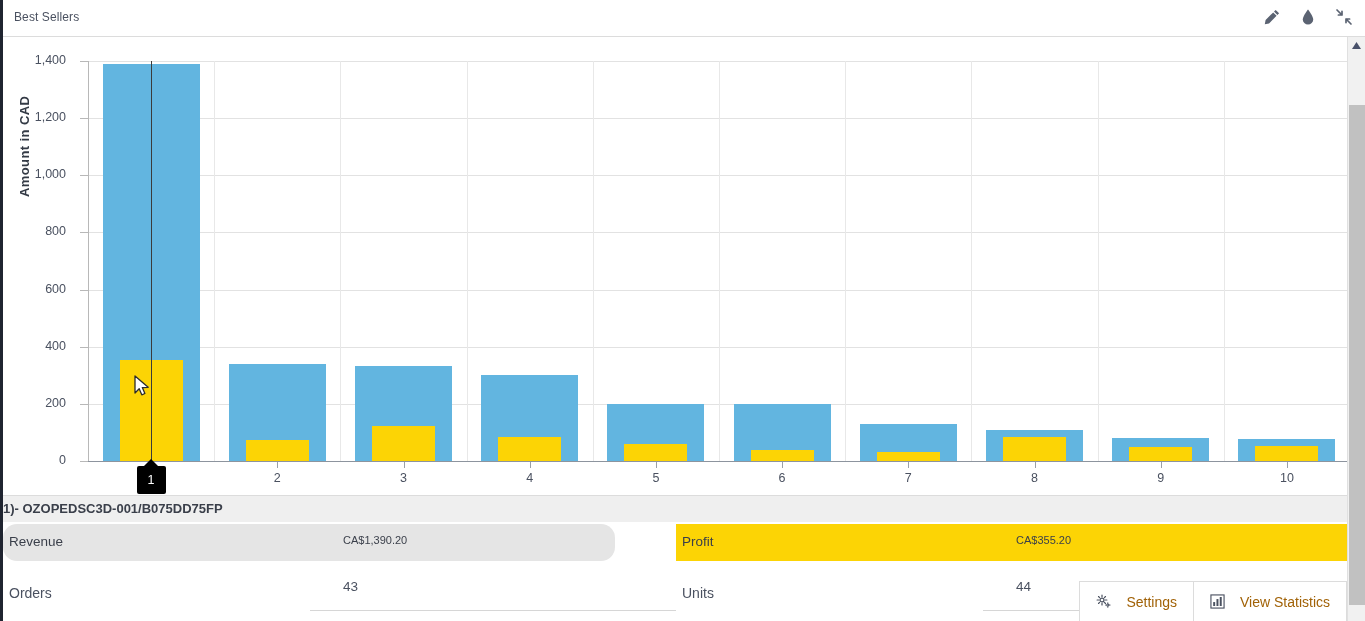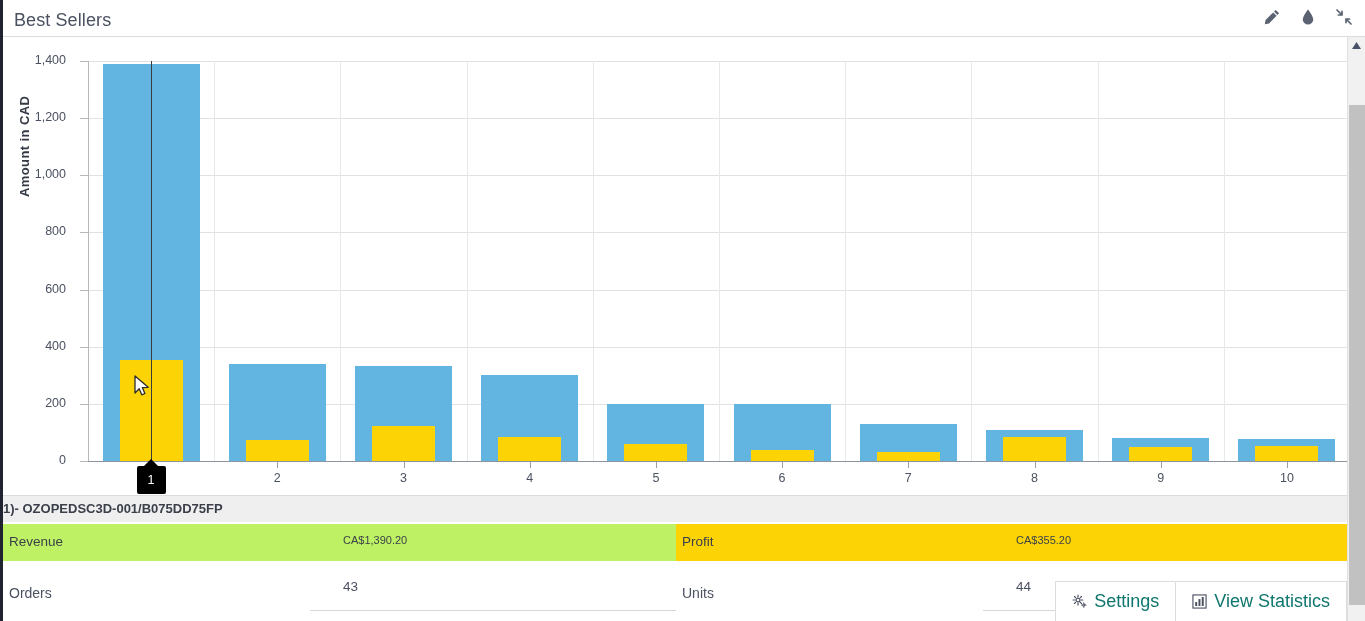--- a/index.html
+++ b/index.html
@@ -18,21 +18,21 @@
 
   
   #header {
     position: absolute; left: 0; top: 0;
     width: 1362px; height: 37px;
     background: #ffffff;
     border-bottom: 1px solid #dcdcdc;
   }
   #panel-title {
     position: absolute; left: 11px; top: 10px;
-    font-size: 18px; color: #4a5160; letter-spacing: .1px;
+    font-size: 12px; color: #4a5160; letter-spacing: .1px;
   }
   .hdr-icons {
     position: absolute; right: 12px; top: 8px;
     display: flex; gap: 18px; align-items: center;
   }
   .hdr-icon { width: 18px; height: 18px; cursor: pointer; color: #5b6372; }
   .hdr-icon svg { display: block; }
 
   
   #chart-area {
@@ -155,22 +155,23 @@
   #sku-bar {
     position: absolute; left: 0; top: 0; width: 1347px; height: 27px;
     background: #efefef; border-top: 1px solid #dcdcdc;
   }
   #sku-text {
     position: absolute; left: 0; right: 0; top: 5px;
     font-size: 13px; font-weight: bold; color: #3a3f4a;
     padding-right: 3px;
   }
   #revenue-row {
-    position: absolute; left: 0; top: 29px; width: 673px; height: 37px;
-    background: #bef264;
+    position: absolute; left: 0; top: 29px; width: 612px; height: 37px;
+    background: #e5e5e5;
+    border-radius: 14px;
   }
   #profit-row {
     position: absolute; left: 673px; top: 29px; width: 674px; height: 37px;
     background: #fcd405;
   }
   .kv-label {
     position: absolute; left: 6px; top: 10px; font-size: 13.5px; color: #3a3f4a;
   }
   .kv-value {
     position: absolute; left: 340px; top: 10px; font-size: 11px; color: #3a3f4a;
@@ -182,24 +183,24 @@
   .kv2-rule {
     position: absolute; left: 307px; right: 0; bottom: 0; height: 1px; background: #d6d6d6;
   }
 
   
   #footer-btns {
     position: absolute; right: 18px; bottom: 0px;
     display: flex; height: 40px;
   }
   .fbtn {
-    display: flex; align-items: center; gap: 7px;
+    display: flex; align-items: center; gap: 15px;
     padding: 0 16px; height: 40px;
     background: #ffffff; border: 1px solid #dcdcdc; border-bottom: none;
-    font-size: 18px; color: #0f766e; cursor: pointer;
+    font-size: 14px; color: #a16207; cursor: pointer;
   }
   .fbtn + .fbtn { margin-left: -1px; }
   .fbtn svg { display: block; }
 
   
   #scrollbar {
     position: absolute; right: 0; top: 37px; width: 18px; height: 584px;
     background: #f1f1f1; border-left: 1px solid #e0e0e0;
   }
   #sb-up {

